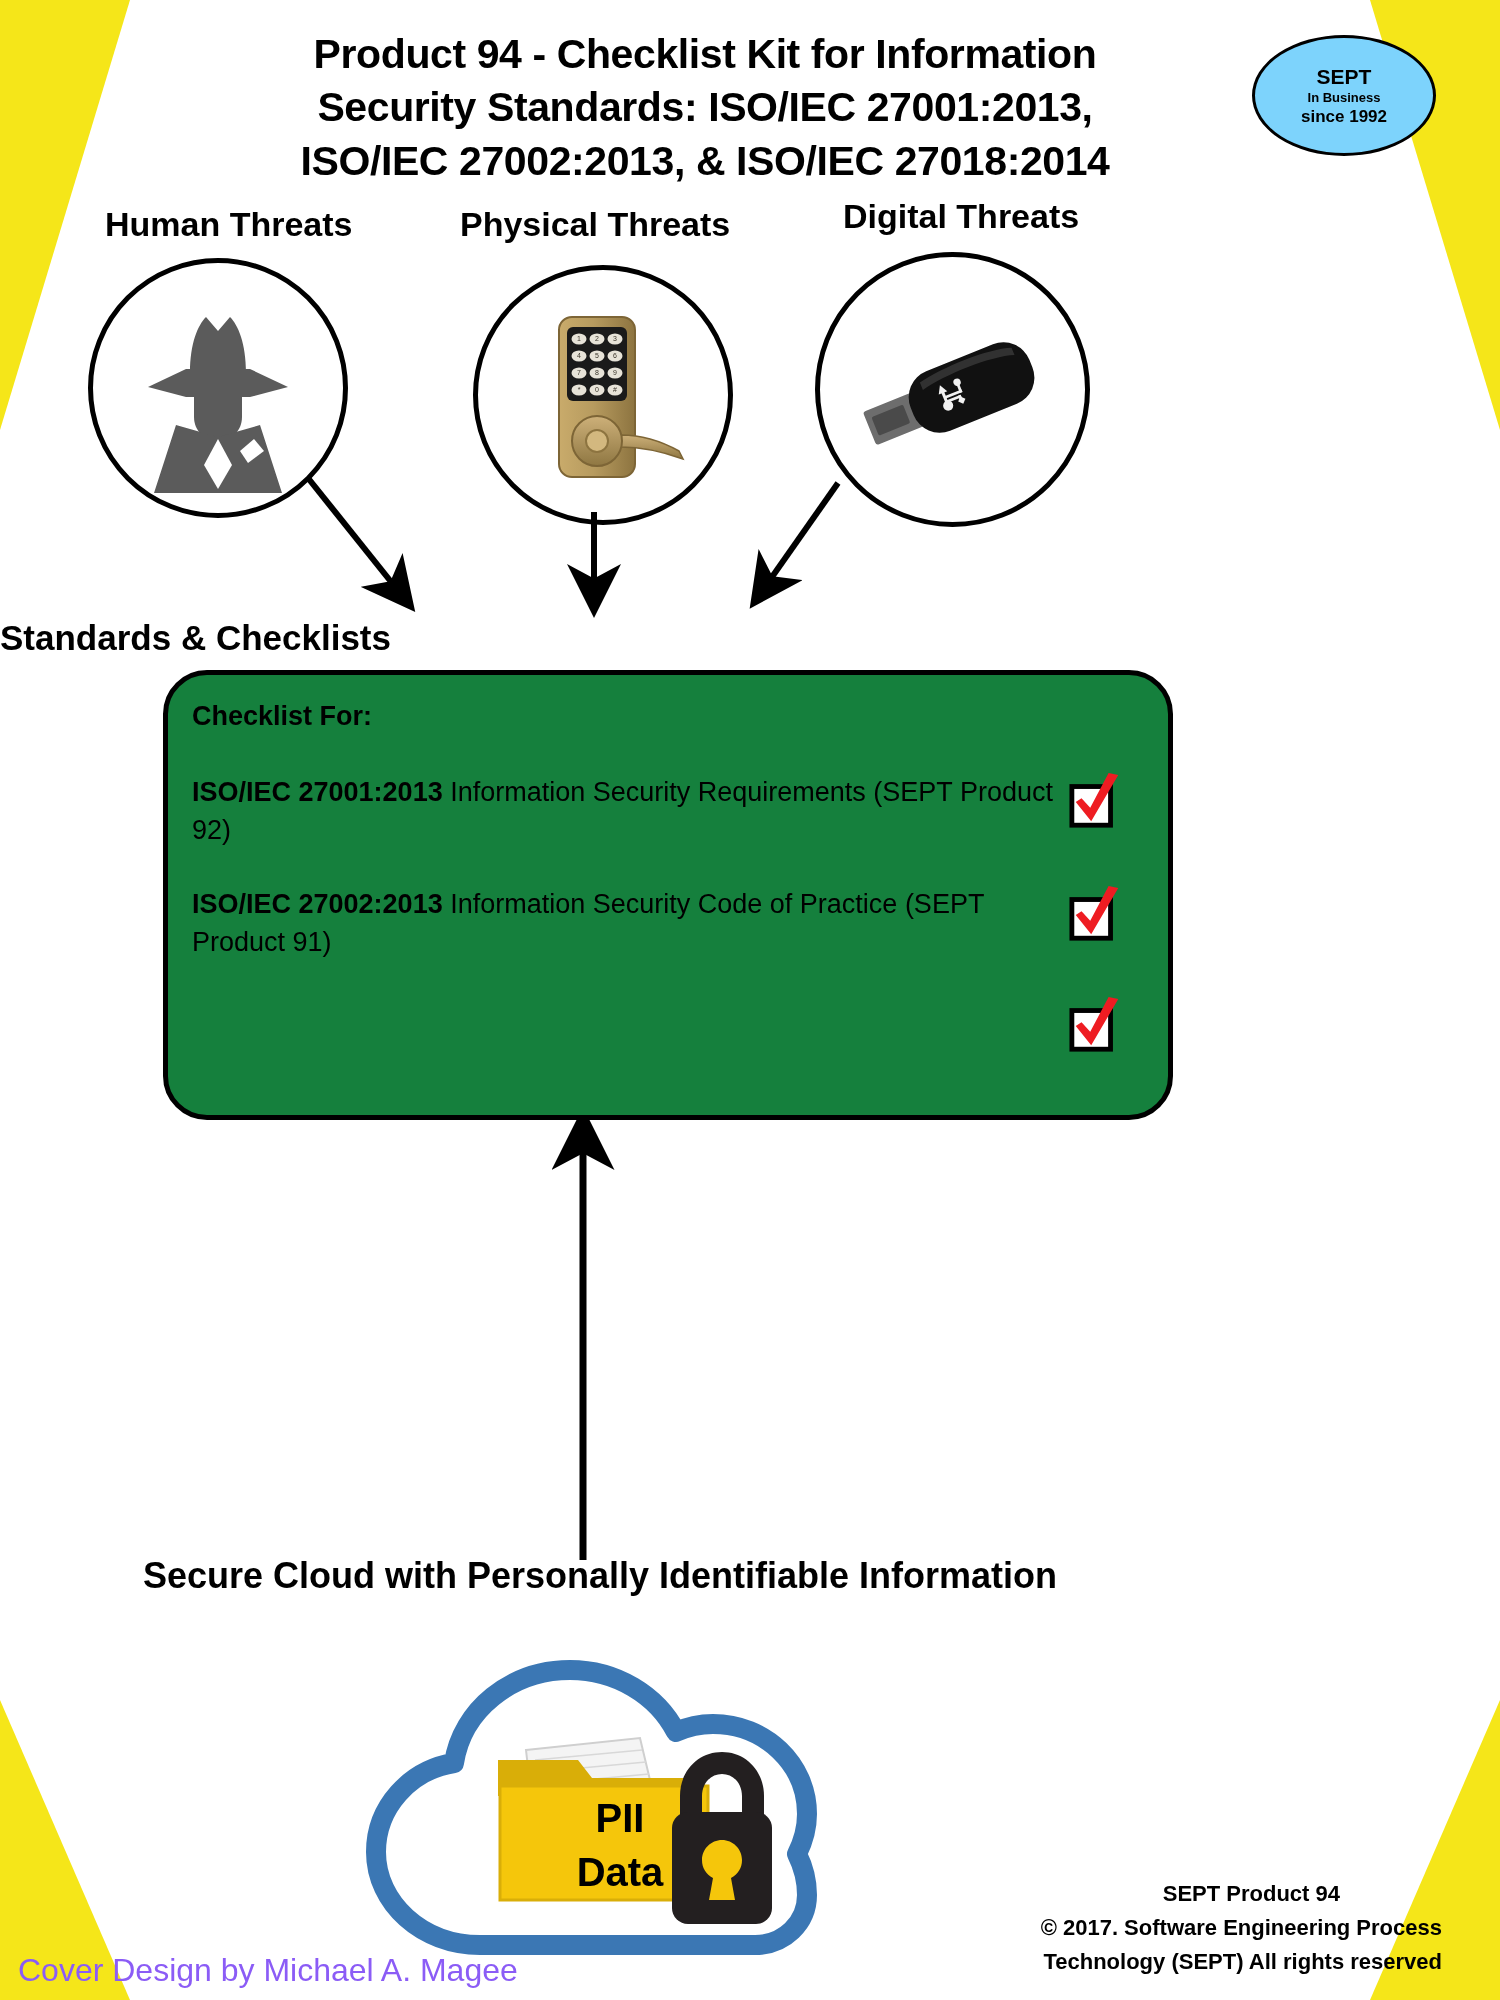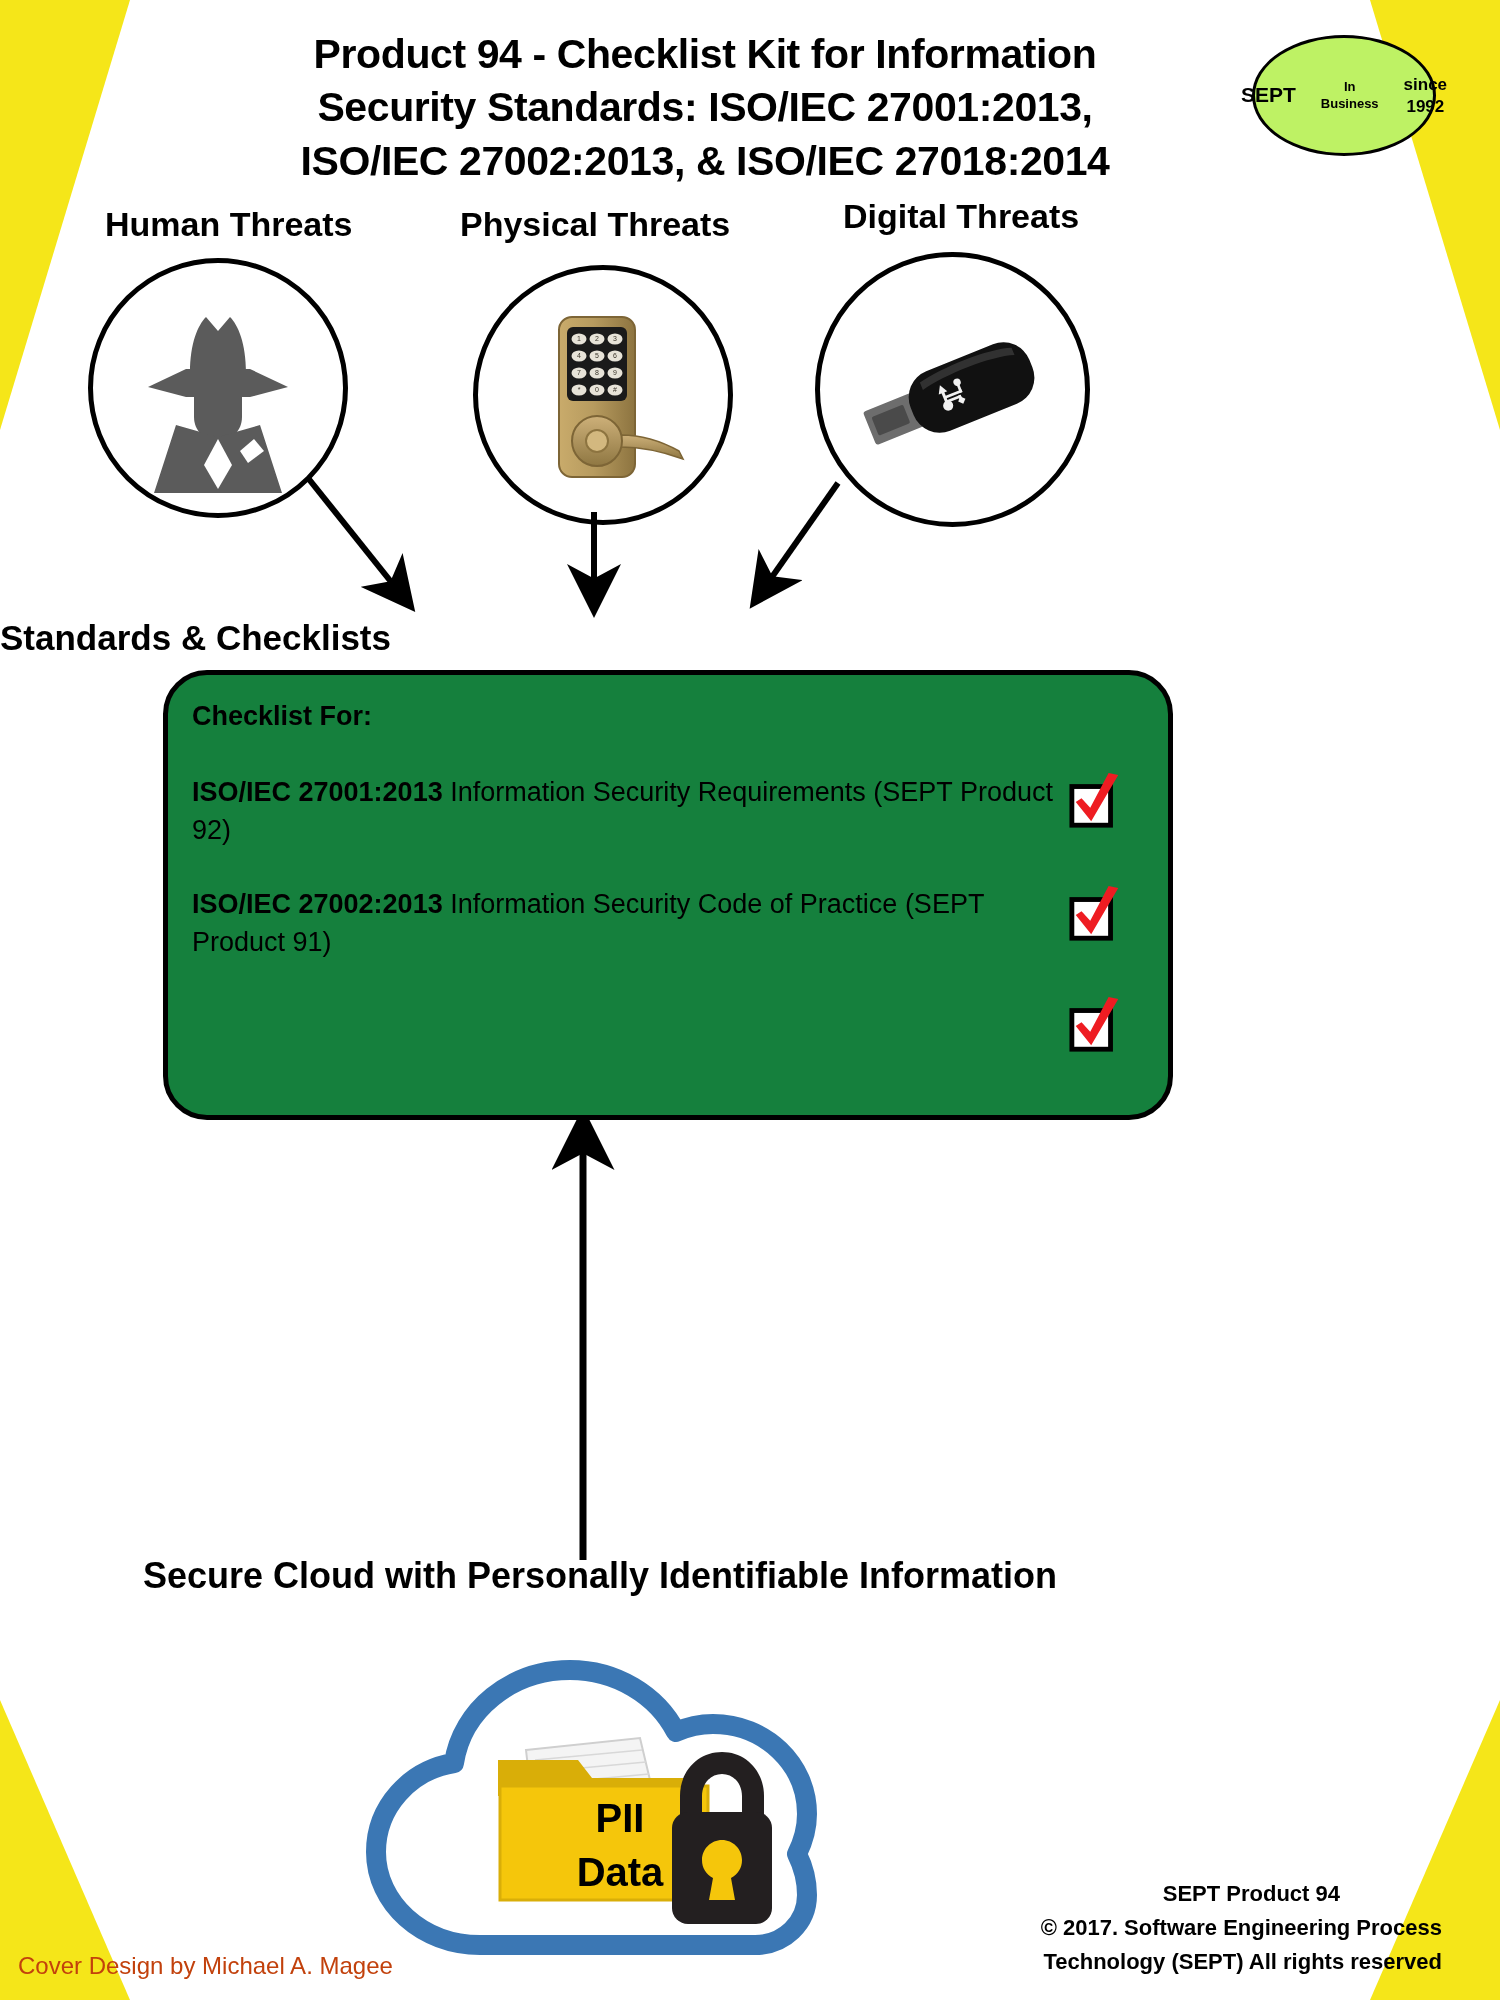--- a/index.html
+++ b/index.html
@@ -27,23 +27,23 @@
     position:absolute;left:200px;top:28px;width:1010px;
     text-align:center;font-weight:bold;font-size:41px;line-height:1.30;
     letter-spacing:-0.4px;
   }
   .title div{white-space:nowrap;}
 
   
   .sept-badge{
     position:absolute;left:1252px;top:35px;width:178px;height:115px;
     border:3px solid #000;border-radius:50%;
-    background:#bef264;
-    display:flex;flex-direction:row;align-items:center;justify-content:center;
-    text-align:center;line-height:1.25;gap:25px;
+    background:#7dd3fc;
+    display:flex;flex-direction:column;align-items:center;justify-content:center;
+    text-align:center;line-height:1.25;
   }
   .sept-badge .b1{font-size:21px;font-weight:bold;}
   .sept-badge .b2{font-size:13px;font-weight:bold;}
   .sept-badge .b3{font-size:17px;font-weight:bold;}
 
   
   .threat-label{
     position:absolute;font-size:34px;font-weight:bold;white-space:nowrap;
   }
   #lbl-human{left:105px;top:205px;}
@@ -106,21 +106,21 @@
   #cloud-caption{
     position:absolute;left:0;top:1555px;width:1200px;text-align:center;
     font-size:36px;font-weight:bold;white-space:nowrap;
   }
 
   
   #cloud-graphic{position:absolute;left:330px;top:1600px;width:520px;height:390px;}
 
   
   #cover-credit{
-    position:absolute;left:18px;top:1952px;font-size:24px;color:#c2410c;
+    position:absolute;left:18px;top:1952px;font-size:32px;color:#8b5cf6;
     white-space:nowrap;
   }
   .copyright{
     position:absolute;right:58px;text-align:right;font-size:22px;font-weight:bold;
     white-space:nowrap;line-height:1.45;
   }
   #cp-1{top:1878px;right:160px;}
   #cp-2{top:1912px;right:58px;}
   #cp-3{top:1946px;right:58px;}
 </style>

